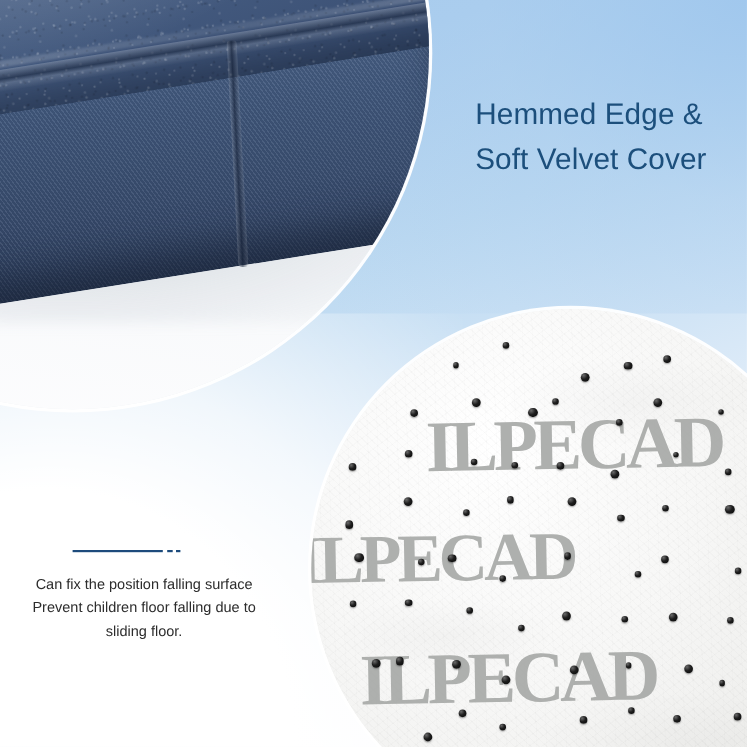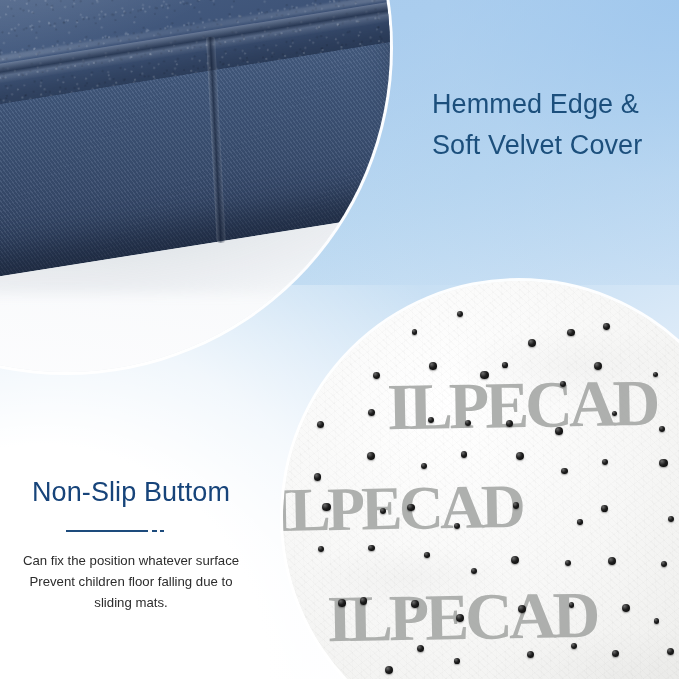--- a/index.html
+++ b/index.html
@@ -379,26 +379,25 @@
         <div class="grip-dot" style="width: 7.1px; height: 7.1px; left: 383.6px; top: 366.5px;"></div>
       </div>
   </div>
 
   <div class="headline-right">
     <span class="l">Hemmed Edge &amp;</span>
     <span class="l">Soft Velvet Cover</span>
   </div>
 
   <div class="panel-left">
-    <div class="panel-title">Non-Slip Buttom</div>
     <div class="divider-wrap">
       <div class="divider-line"></div>
       <div class="divider-dash-a"></div>
       <div class="divider-dash-b"></div>
     </div>
     <div class="panel-body">
-      <span class="l">Can fix the position whatever surface</span>
+      <span class="l">Can fix the position falling surface</span>
       <span class="l">Prevent children floor falling due to</span>
-      <span class="l">sliding mats.</span>
+      <span class="l">sliding floor.</span>
     </div>
   </div>
 
 </div>
 
 </body></html>

